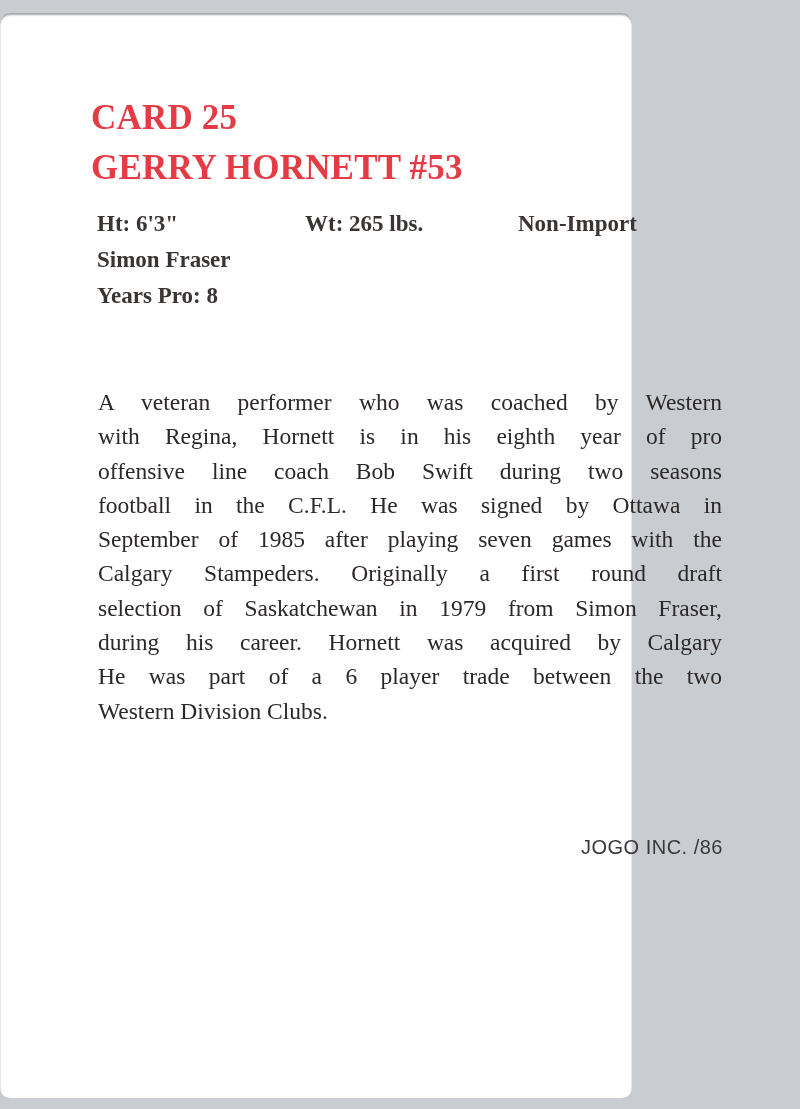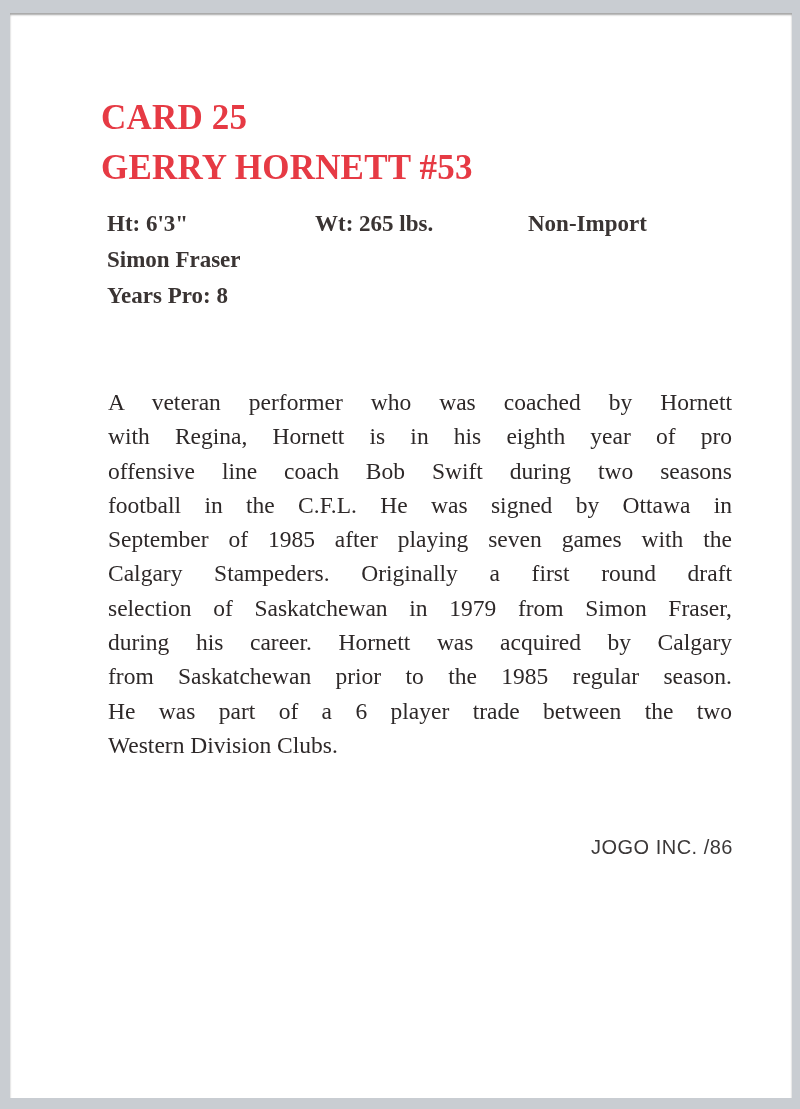--- a/index.html
+++ b/index.html
@@ -4,24 +4,25 @@
   <style>
     html, body { margin: 0; padding: 0; }
     body {
       width: 800px; height: 1109px;
       background: #c9cdd2;
       position: relative;
       overflow: hidden;
     }
     .card {
       position: absolute;
-      left: 10px; top: 13px;
-      width: 782px; height: 1085px;
+      left: 0; top: 13px;
+      width: 632px; height: 1085px;
       background: #ffffff;
       box-shadow: inset 0 2px 2px rgba(0,0,0,0.35);
+      border-radius: 10px;
     }
     .header {
       position: absolute;
       left: 91px; top: 80px;
       color: #e63a44;
       font-family: "Liberation Serif", serif;
       font-weight: bold;
       font-size: 35px;
       line-height: 50px;
       letter-spacing: 0.2px;
@@ -77,27 +78,26 @@
 
   <div class="info">
     <div class="row">
       <span class="ht">Ht: 6'3"</span><span class="wt">Wt: 265 lbs.</span><span>Non-Import</span>
     </div>
     <div class="row">Simon Fraser</div>
     <div class="row">Years Pro: 8</div>
   </div>
 
   <div class="bio">
-    <span class="line">A veteran performer who was coached by Hornett</span>
+    <span class="line">A veteran performer who was coached by Western</span>
     <span class="line">with Regina, Hornett is in his eighth year of pro</span>
     <span class="line">offensive line coach Bob Swift during two seasons</span>
     <span class="line">football in the C.F.L. He was signed by Ottawa in</span>
     <span class="line">September of 1985 after playing seven games with the</span>
     <span class="line">Calgary Stampeders. Originally a first round draft</span>
     <span class="line">selection of Saskatchewan in 1979 from Simon Fraser,</span>
     <span class="line">during his career. Hornett was acquired by Calgary</span>
-    <span class="line">from Saskatchewan prior to the 1985 regular season.</span>
     <span class="line">He was part of a 6 player trade between the two</span>
     <span class="line last">Western Division Clubs.</span>
   </div>
 
   <div class="footer">JOGO INC. /86</div>
 </div>
 
 </body></html>

